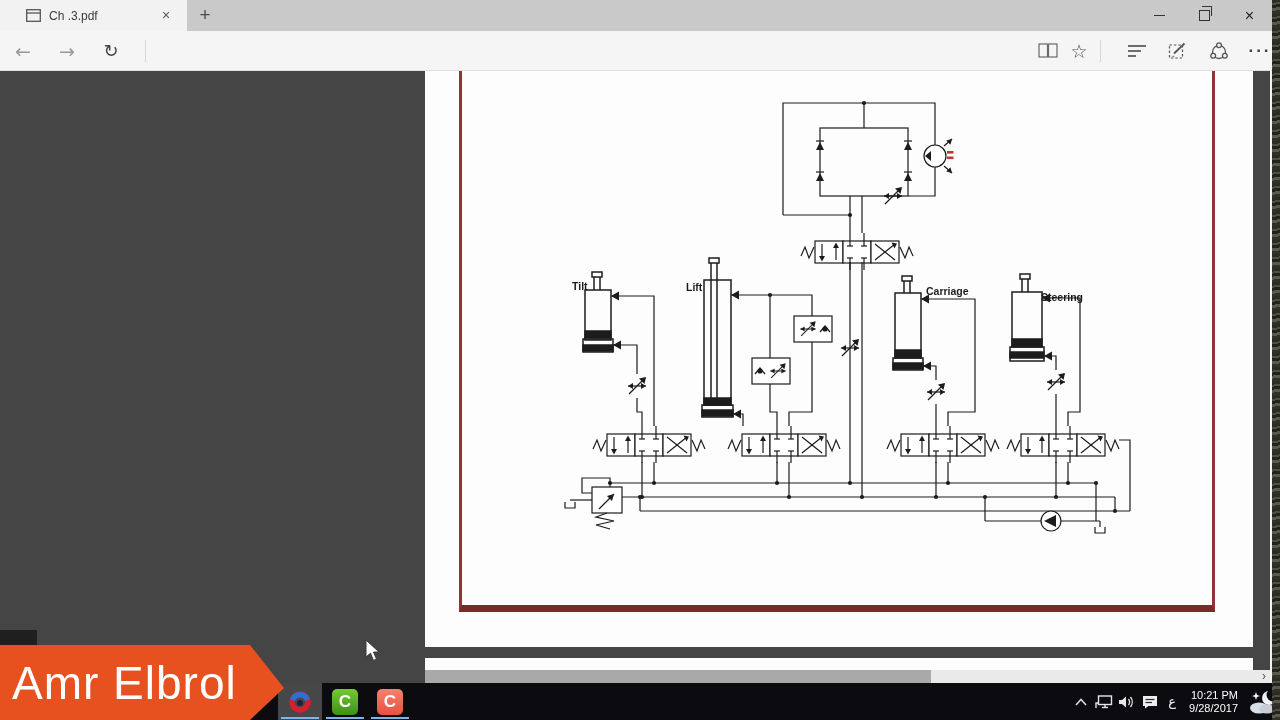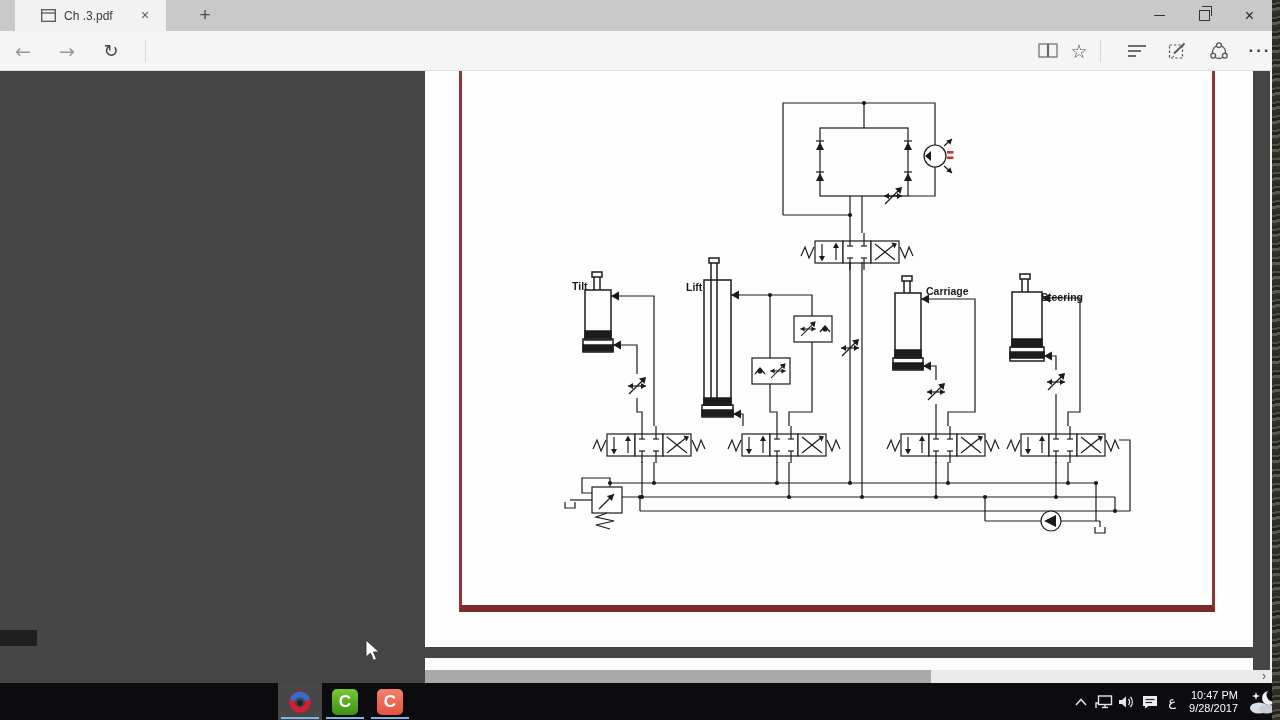--- a/index.html
+++ b/index.html
@@ -1,21 +1,21 @@
 <!DOCTYPE html>
 <html><head>
 <meta charset="utf-8">
 <style>
   html,body{margin:0;padding:0;background:#222;}
   .screen{position:relative;width:1280px;height:720px;overflow:hidden;
           font-family:"Liberation Sans","DejaVu Sans",sans-serif;background:#454545;}
   
   .tabbar{position:absolute;left:0;top:0;width:1280px;height:31px;background:#c9c9c9;}
-  .tab{position:absolute;left:0;top:0;width:151px;height:31px;background:#f2f2f2;
-       display:flex;align-items:center;margin-left:15px;}
+  .tab{position:absolute;left:0;top:0;width:187px;height:31px;background:#f2f2f2;
+       display:flex;align-items:center;}
   .tab-doc{margin-left:26px;width:15px;height:13px;flex:0 0 auto;}
   .tab-title{margin-left:8px;font-size:12px;color:#3a3a3a;white-space:nowrap;}
   .tab-close{position:absolute;right:12px;top:0;width:18px;height:31px;line-height:30px;
              text-align:center;font-size:14px;color:#5a5a5a;cursor:default;}
   .newtab{position:absolute;left:192px;top:0;width:26px;height:31px;line-height:29px;
           text-align:center;font-size:19px;color:#4d4d4d;font-weight:300;}
   .wincontrols{position:absolute;right:8px;top:0;height:31px;display:flex;}
   .winbtn{width:45px;height:31px;display:flex;align-items:center;justify-content:center;}
   .min-glyph{width:11px;height:1.5px;background:#333;}
   .restore-glyph{position:relative;width:9px;height:9px;border:1.2px solid #333;background:transparent;}
@@ -415,36 +415,39 @@
       <div class="tray-ic">
         <svg width="16" height="14" viewBox="0 0 16 14">
           <rect x="1" y="1" width="14" height="10" fill="#ededed"></rect>
           <polygon points="3,11 3,13.5 6.5,11" fill="#ededed"></polygon>
           <line x1="3.5" y1="4.5" x2="12.5" y2="4.5" stroke="#2a2a2a" stroke-width="1.2"></line>
           <line x1="3.5" y1="7.5" x2="10" y2="7.5" stroke="#2a2a2a" stroke-width="1.2"></line>
         </svg>
       </div>
       <div class="tray-lang">ع</div>
       <div class="clock">
-        <div>10:47 PM</div>
+        <div>10:21 PM</div>
         <div>9/28/2017</div>
       </div>
       <div class="tray-ic" style="width:34px;">
         <svg width="32" height="26" viewBox="0 0 32 26">
           <circle cx="22" cy="9" r="7" fill="#eef1f5"></circle>
           <circle cx="26" cy="6" r="6.5" fill="#0b0b10"></circle>
           <polygon points="9,3 10,6 13,7 10,8 9,11 8,8 5,7 8,6" fill="#fff"></polygon>
           <ellipse cx="12" cy="19" rx="9" ry="5.5" fill="#d9dfe8"></ellipse>
           <ellipse cx="20" cy="20" rx="8" ry="4.5" fill="#c6cdd9"></ellipse>
         </svg>
       </div>
     </div>
   </div>
 
   <div class="notch"></div>
+  <div class="banner">
+    <span>Amr Elbrol</span>
+  </div>
 
   <div class="streak"></div>
 
   <svg class="cursor" width="15" height="22" viewBox="0 0 15 22">
     <path d="M1,0 L1,17 L5.5,13.2 L8.5,20.5 L11.5,19.1 L8.5,12 L14,12 Z" fill="#ffffff" stroke="#3a3a3a" stroke-width="1"></path>
   </svg>
 
 </div>
 
 </body></html>

